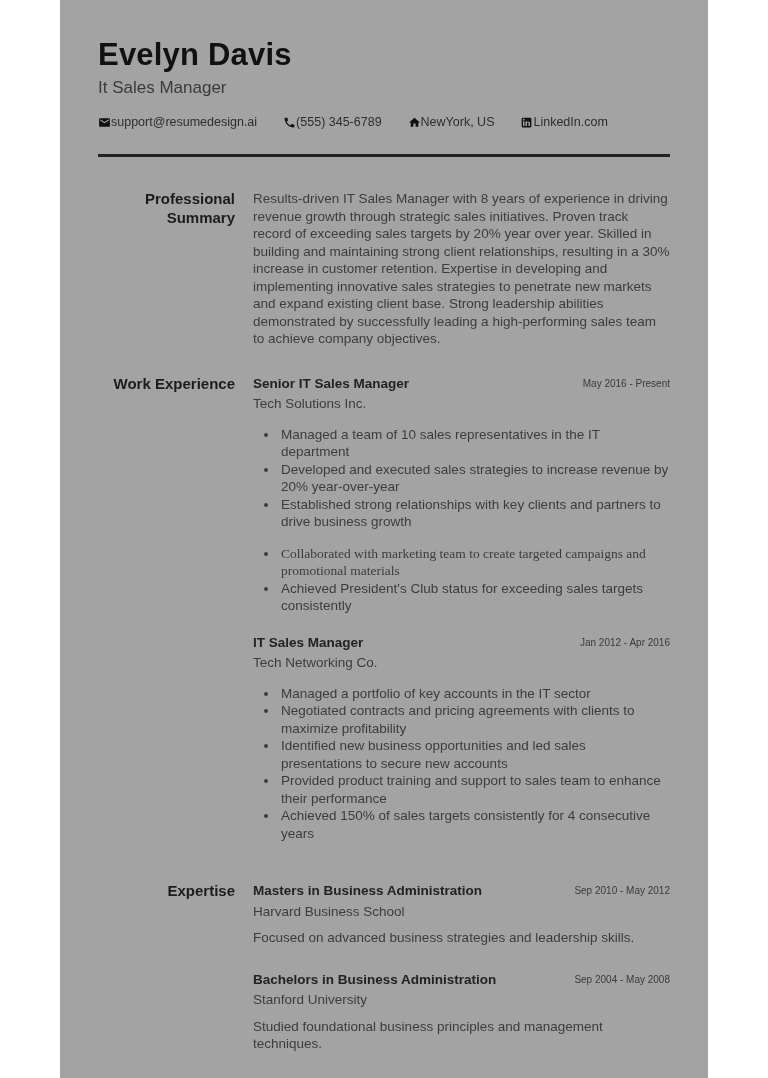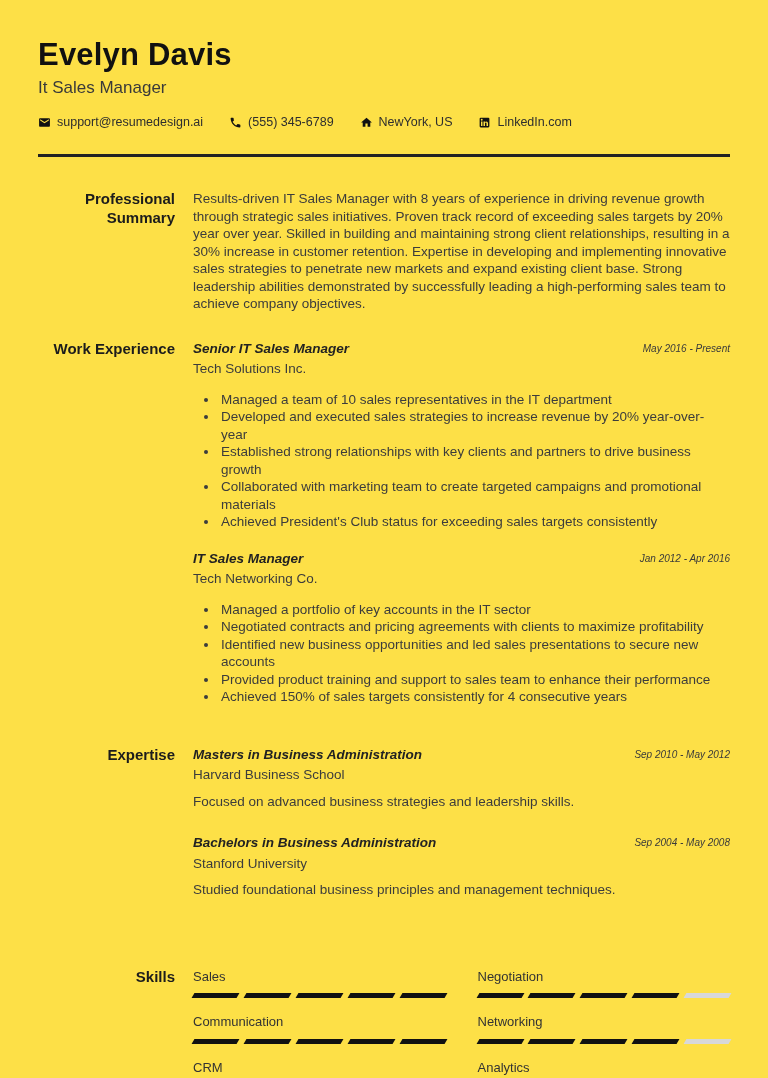--- a/index.html
+++ b/index.html
@@ -1,44 +1,44 @@
 <!DOCTYPE html>
 <html><head>
 <meta charset="utf-8">
 <style>
   html,body{margin:0;padding:0;background:#ffffff;}
   .page{
-    width:768px;height:1078px;margin:0 auto;background:#fde047;
+    width:648px;height:1078px;margin:0 auto;background:#a3a3a3;
     font-family:"Liberation Sans","DejaVu Sans",sans-serif;
     color:#3c3c3c;box-sizing:border-box;padding:38px 38px 0 38px;overflow:hidden;
   }
   
   .name{font-size:31px;font-weight:700;color:#111;margin:0;line-height:1.1;letter-spacing:.2px;}
   .job-title{font-size:17px;color:#3a3a3a;margin-top:6px;}
   .contact-row{display:flex;align-items:center;gap:26px;margin-top:17px;font-size:12.5px;color:#2e2e2e;}
-  .contact{display:flex;align-items:center;gap:6px;}
+  .contact{display:flex;align-items:center;}
   .contact svg{width:13px;height:13px;fill:#111;flex:none;}
   .divider{height:3px;background:#222;margin-top:25px;}
   
   .sec{display:grid;grid-template-columns:137px 1fr;column-gap:18px;}
   .sec-label{font-size:15px;font-weight:700;color:#1c1c1c;text-align:right;line-height:1.25;}
   .sec-body{font-size:13.5px;line-height:17.5px;color:#3c3c3c;}
   .sec-summary{margin-top:33px;}
   .sec-work{margin-top:27px;}
   .sec-education{margin-top:40px;}
   .sec-skills{margin-top:45px;}
   .sec-body p{margin:0;}
   
-  .entry-head{display:flex;justify-content:space-between;align-items:flex-end;font-style:italic;}
+  .entry-head{display:flex;justify-content:space-between;align-items:flex-end;}
   .entry-title{font-weight:700;color:#222;font-size:13.5px;}
   .entry-date{font-size:10px;color:#3a3a3a;white-space:nowrap;}
   .entry-sub{margin-top:3px;font-size:13.5px;color:#3c3c3c;}
   ul.bullets{margin:13px 0 0 0;padding:0 0 0 26px;}
   ul.bullets li{margin:0;padding-left:2px;}
-  ul.bullets li.spaced{}
+  ul.bullets li.spaced{margin-top:14px;font-family:Liberation Serif, serif;}
   .job+.job{margin-top:19px;}
   .degree{margin-bottom:24px;}
   .degree-desc{margin-top:9px;}
   
   .skill-grid{display:grid;grid-template-columns:1fr 1fr;column-gap:32px;}
   .skill-item{margin-bottom:15px;}
   .skill-name{font-size:13px;color:#333;margin-bottom:8px;}
   .meter-bar{display:flex;gap:7px;}
   .meter-bar .seg{flex:1;height:5px;transform:skewX(-30deg);}
   .seg.on{background:#111;}

